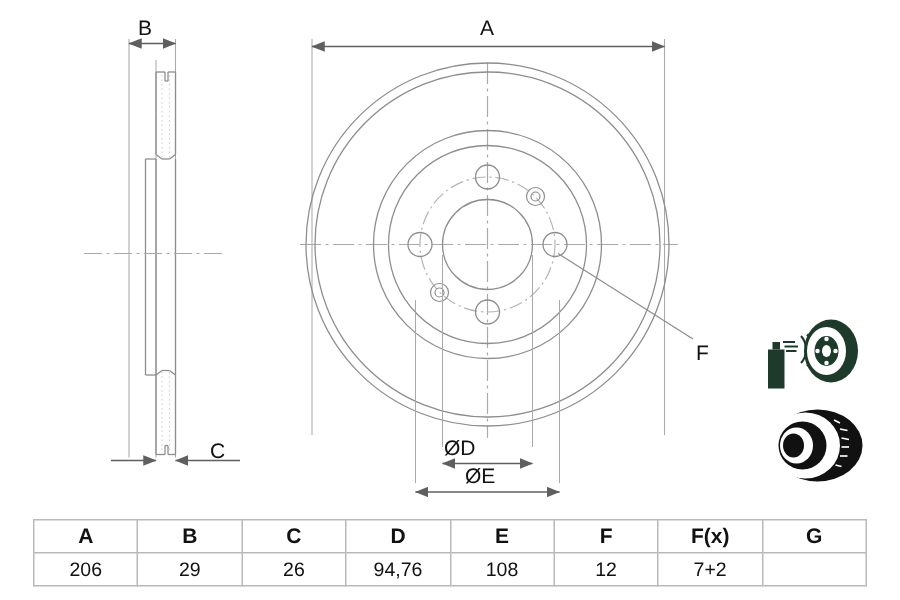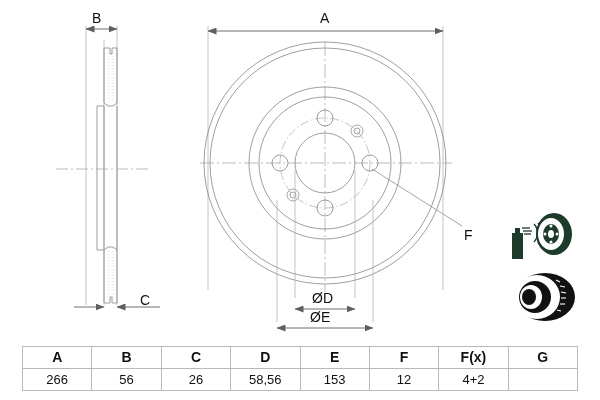--- a/index.html
+++ b/index.html
@@ -206,42 +206,42 @@
         <line x1="561" y1="298" x2="566" y2="298"></line>
         <line x1="560" y1="304" x2="565" y2="304"></line>
         <line x1="557" y1="310" x2="561" y2="311"></line>
       </g>
     </g>
   </svg>
 
   <span class="lbl" style="left:92px; top:10px;">B</span>
   <span class="lbl" style="left:140px;top:292px;">C</span>
   <span class="lbl" style="left:320px;top:10px;">A</span>
-  <span class="lbl" style="left:312px;top:290px;">ØD</span>
+  <span class="lbl" style="left:296px;top:290px;">ØD</span>
   <span class="lbl" style="left:310px;top:309px;text-align:right;">ØE</span>
   <span class="lbl" style="left:464px;top:227px;">F</span>
 
   <table id="spec-table">
     <tbody>
       <tr class="hdr">
         <td>A</td>
         <td>B</td>
         <td>C</td>
         <td>D</td>
         <td>E</td>
         <td>F</td>
         <td>F(x)</td>
         <td>G</td>
       </tr>
       <tr class="val">
-        <td>266</td>
-        <td>56</td>
+        <td>206</td>
+        <td>29</td>
         <td>26</td>
-        <td>58,56</td>
-        <td>153</td>
+        <td>94,76</td>
+        <td>108</td>
         <td>12</td>
-        <td>4+2</td>
+        <td>7+2</td>
         <td></td>
       </tr>
     </tbody>
   </table>
 
 </div>
 
 </body></html>

